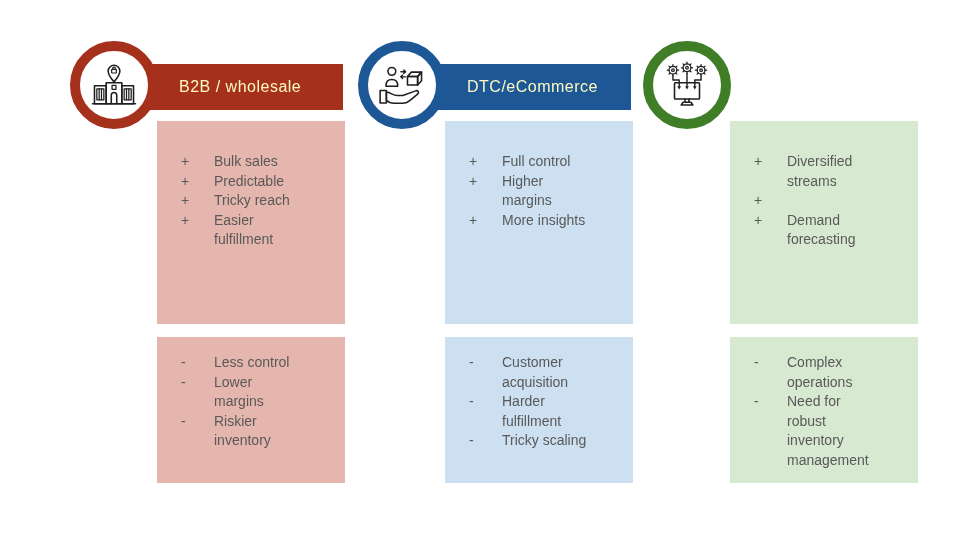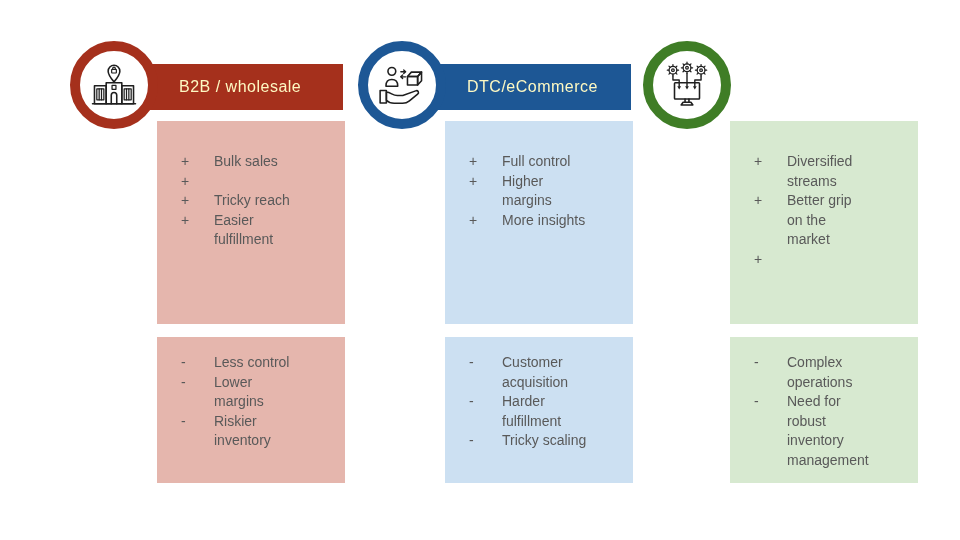--- a/index.html
+++ b/index.html
@@ -73,20 +73,21 @@
       <path d="M30.3 12 V10.8 A1.7 1.7 0 0 1 33.7 10.8 V12" stroke-width="1.5"></path>
     </svg>
   </div>
   <div class="tint-box pros-box" style="background-color: rgb(229, 182, 173);">
       <div class="item">
         <span class="marker">+</span>
         <span class="item-text">Bulk sales</span>
       </div>
       <div class="item">
         <span class="marker">+</span>
+        <span class="item-text">Predictable</span>
       </div>
       <div class="item">
         <span class="marker">+</span>
         <span class="item-text">Tricky reach</span>
       </div>
       <div class="item">
         <span class="marker">+</span>
         <span class="item-text">Easier
 fulfillment</span>
       </div>
@@ -187,26 +188,25 @@
     </svg>
   </div>
   <div class="tint-box pros-box" style="background-color: rgb(215, 233, 208);">
       <div class="item">
         <span class="marker">+</span>
         <span class="item-text">Diversified
 streams</span>
       </div>
       <div class="item">
         <span class="marker">+</span>
-        <span class="item-text">Better grip
-on the
-market</span>
-      </div>
-      <div class="item">
-        <span class="marker">+</span>
+      </div>
+      <div class="item">
+        <span class="marker">+</span>
+        <span class="item-text">Demand
+forecasting</span>
       </div>
     </div>
   <div class="tint-box cons-box" style="background-color: rgb(215, 233, 208);">
       <div class="item">
         <span class="marker">-</span>
         <span class="item-text">Complex
 operations</span>
       </div>
       <div class="item">
         <span class="marker">-</span>

